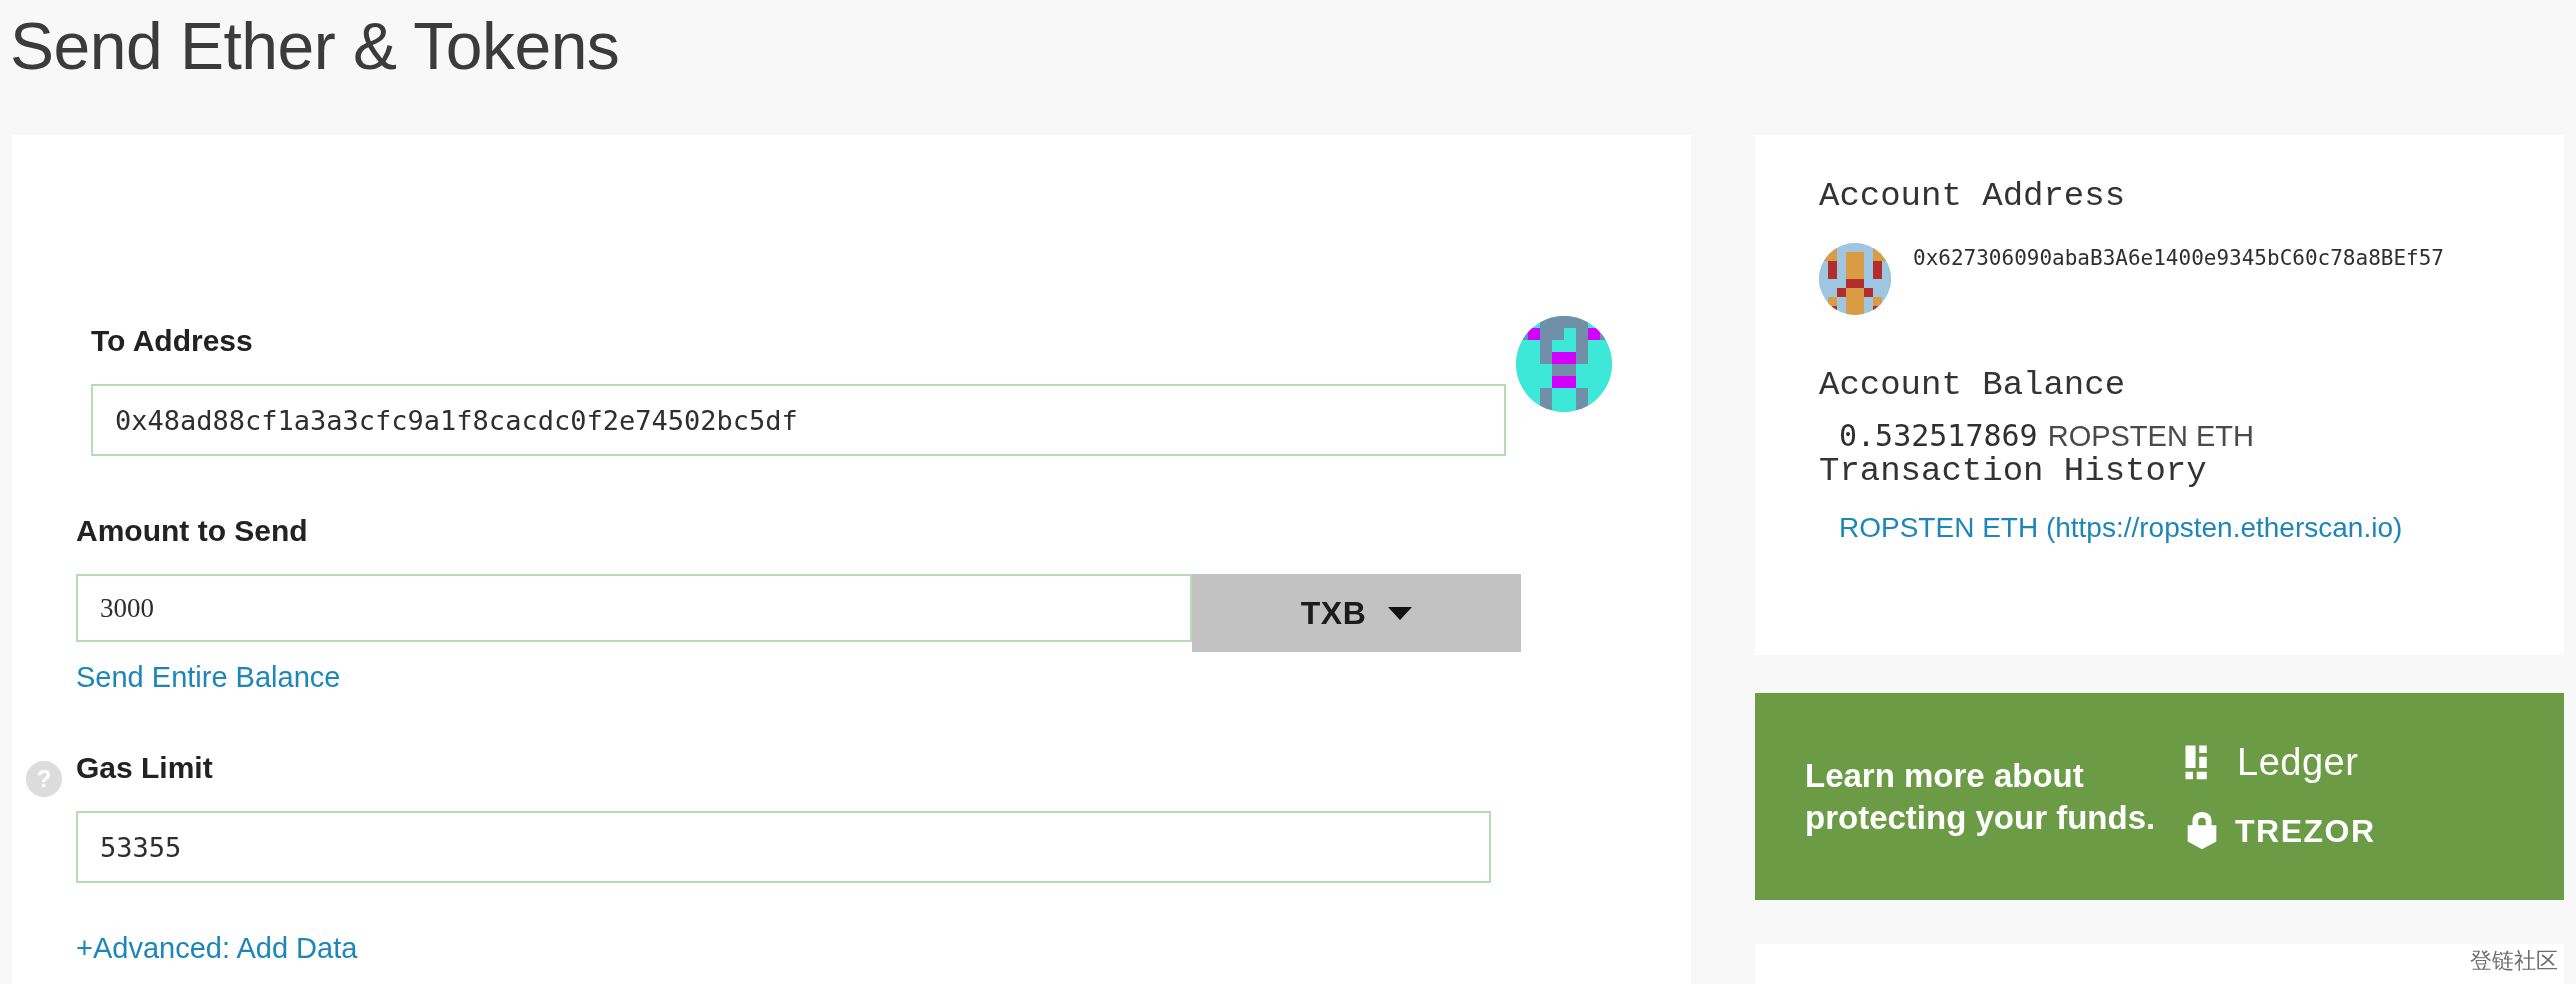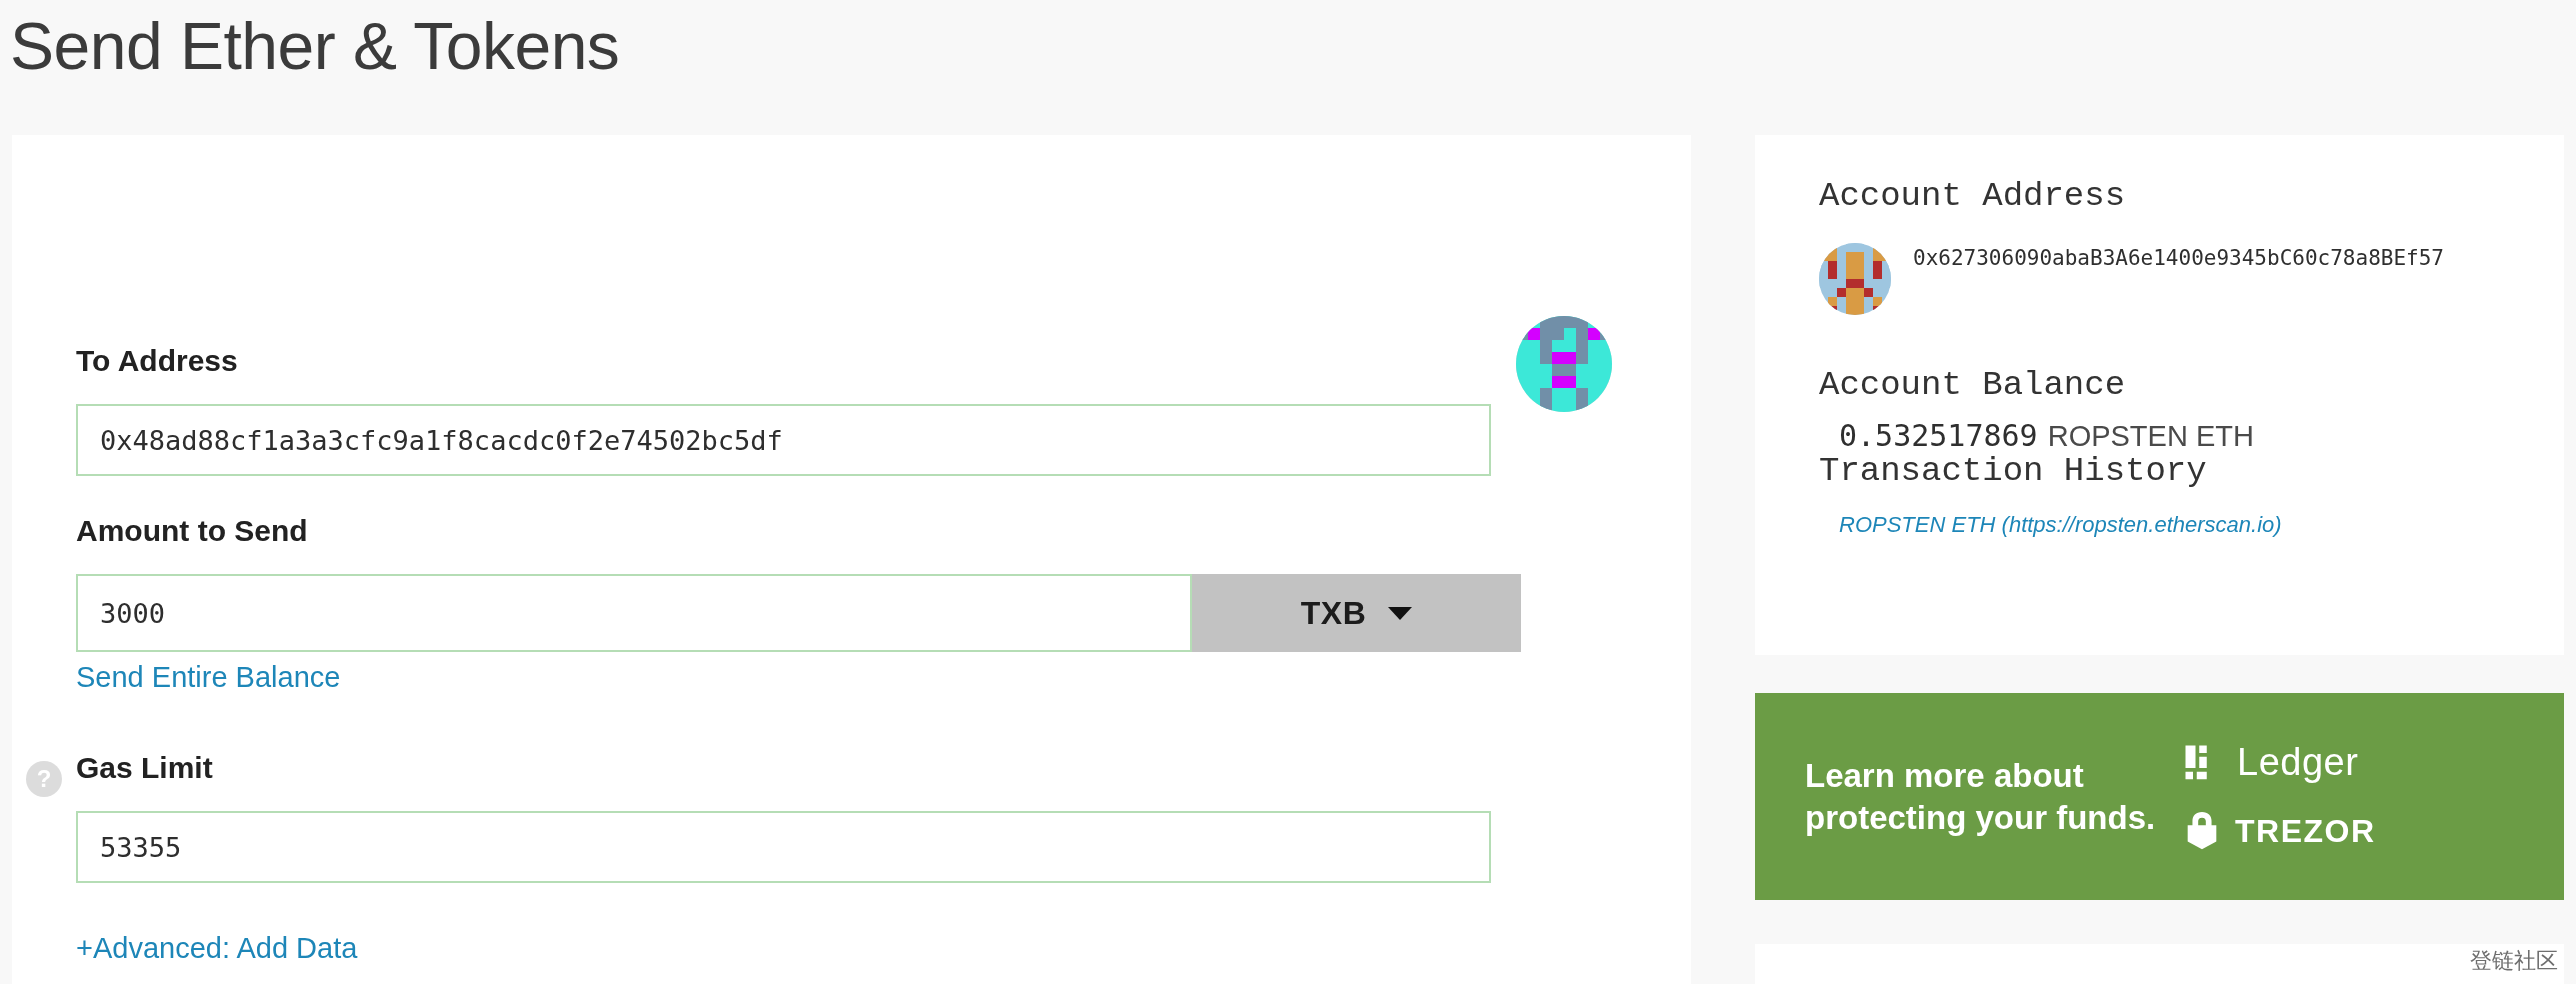--- a/index.html
+++ b/index.html
@@ -54,39 +54,39 @@
     background: #ffffff;
     border: 2px solid #b5ddb5;
     font-family: "DejaVu Sans Mono", monospace;
     font-size: 27px;
     color: #2e2e2e;
     padding: 0 22px;
     outline: none;
   }
 
   
-  .to-address-block { left: 64px; top: 189px; margin-top: 20px; }
+  .to-address-block { left: 79px; top: 189px; }
   .to-address-input { width: 1415px; height: 72px; margin-top: 26px; display: block; }
 
   .identicon {
     position: absolute;
     left: 1504px;
     top: 181px;
     width: 96px;
     height: 96px;
     border-radius: 50%;
     overflow: hidden;
     box-shadow: inset 0 0 18px rgba(0,0,0,0.35);
   }
   .identicon svg { display: block; }
 
   
   .amount-block { left: 64px; top: 379px; }
   .amount-row { display: flex; margin-top: 26px; }
-  .amount-input { width: 1116px; height: 78px; }
+  .amount-input { width: 1116px; height: 68px; font-family: Liberation Serif, serif; }
   .token-select {
     width: 329px;
     height: 78px;
     background: #c2c2c2;
     border: none;
     display: flex;
     align-items: center;
     justify-content: center;
     gap: 22px;
     cursor: pointer;
@@ -194,21 +194,21 @@
   .balance-amount {
     font-family: "DejaVu Sans Mono", monospace;
     font-size: 30px;
     color: #2f2f2f;
   }
   .balance-unit {
     font-size: 29px;
     color: #4a4a4a;
   }
 
-  .history-link { position: absolute; left: 84px; top: 377px; font-size: 22px; font-style: italic; }
+  .history-link { position: absolute; left: 84px; top: 377px; font-size: 28px; }
 
   
   .promo {
     position: absolute;
     left: 1755px;
     top: 693px;
     width: 809px;
     height: 207px;
     background: #6b9c45;
     display: flex;

